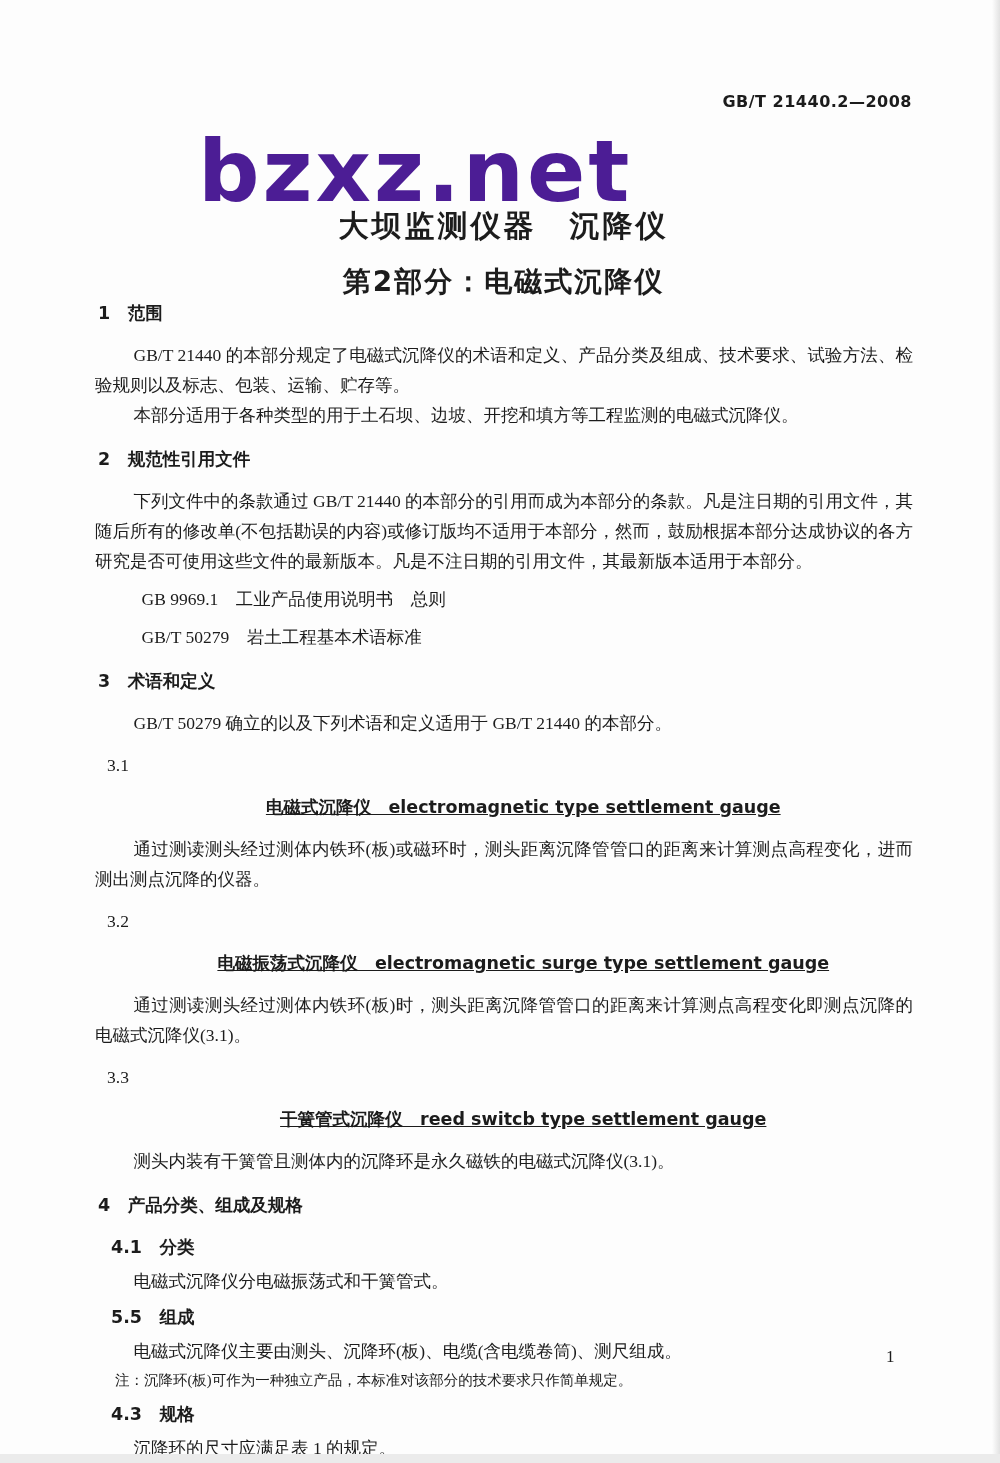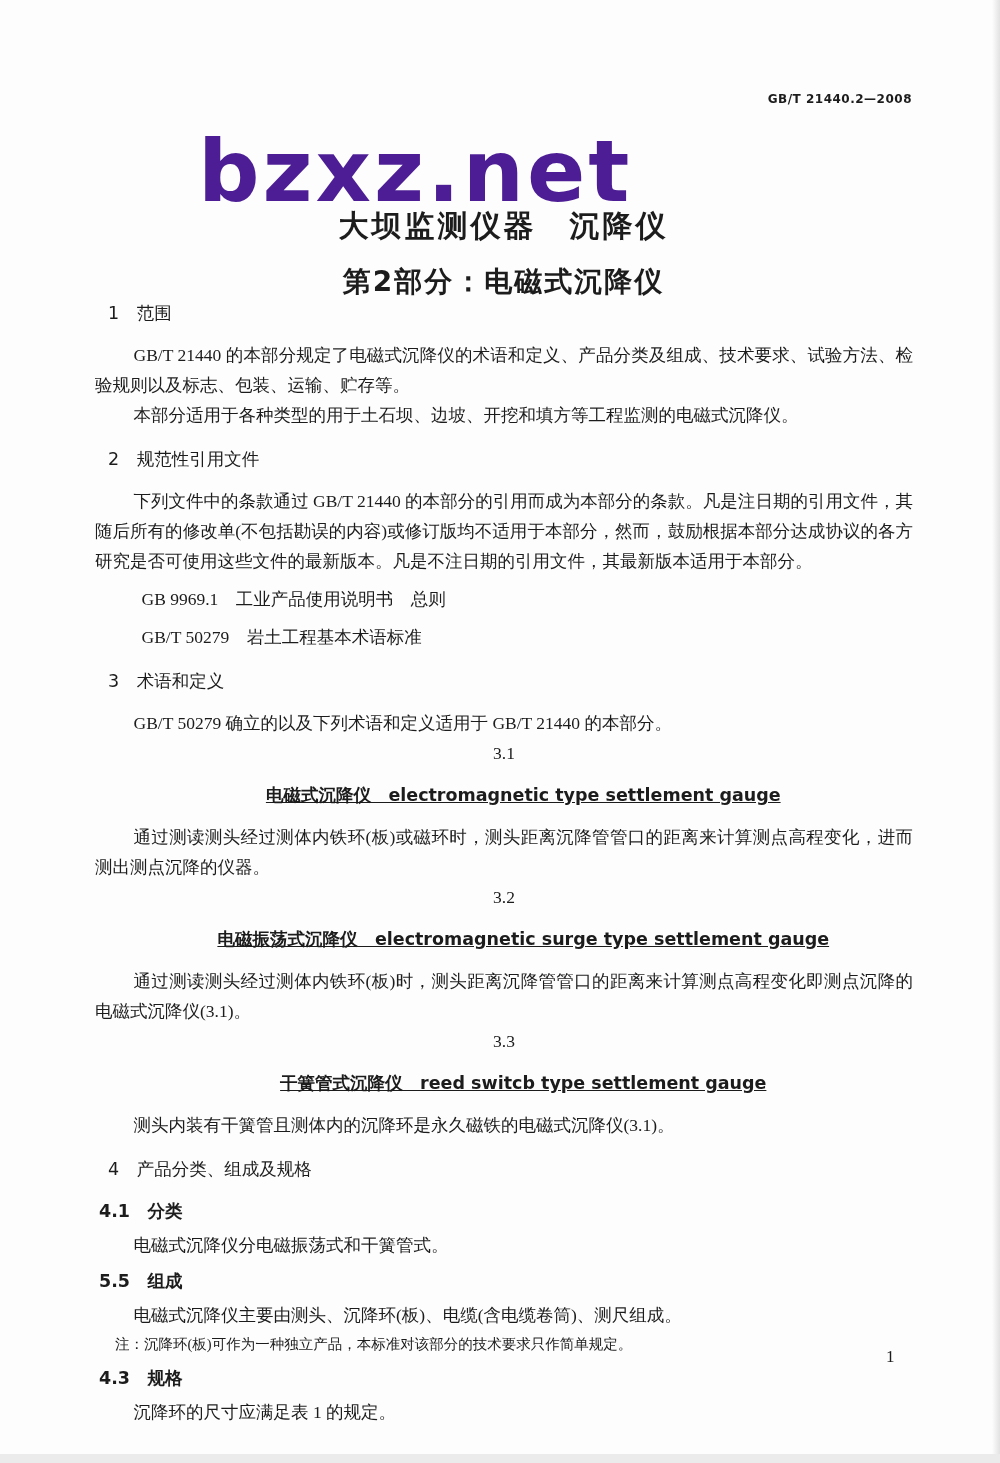--- a/index.html
+++ b/index.html
@@ -27,58 +27,58 @@
     font-size: 86px;
     line-height: 1;
     letter-spacing: 3px;
     color: #4c1d95;
     user-select: none;
   }
   .std-code {
     position: absolute; top: 92px; right: 88px;
     font-family: "DejaVu Sans", sans-serif;
     font-weight: bold;
-    font-size: 12px;
+    font-size: 16px;
     letter-spacing: 0.5px;
   }
   .title-block {
     position: absolute; top: 190px; left: 95px; width: 817px;
     text-align: center;
     font-family: "DejaVu Sans", sans-serif;
     font-weight: bold;
   }
   .title-l1 { margin: 16px; font-size: 30px; letter-spacing: 3px; }
   .title-l2 { margin: 5px 0 0 0; font-size: 28px; letter-spacing: 2px; }
 
   .content {
     position: absolute; top: 298px; left: 95px; width: 818px;
     font-size: 17.5px;
     line-height: 30px;
     text-align: justify;
   }
   .sec-h {
-    margin: 0 0 12px 13px;
+    margin: 0 0 12px 3px;
     font-family: "DejaVu Sans", sans-serif;
-    font-weight: normal;
+    font-weight: bold;
     font-size: 17.5px;
     line-height: 30px;
     text-align: left;
   }
   .mt-sec { margin-top: 14px; }
   .para { margin: 0; text-indent: 2.2em; }
   .ref-line { margin: 8px; text-indent: 2.2em; text-align: left; }
-  .term-num { margin: 0; text-align: center; }
+  .term-num { margin: 12px; text-align: left; }
   .term-name {
     margin: 12px; text-indent: 2.2em; text-align: center;
     font-family: "DejaVu Sans", sans-serif;
     font-weight: bold;
     text-decoration: underline;
   }
   .sub-h {
-    margin: 6px 0 4px 4px;
+    margin: 6px 0 4px 16px;
     font-family: "DejaVu Sans", sans-serif;
     font-weight: bold;
     font-size: 17.5px;
     line-height: 30px;
     text-align: left;
   }
   .note-line {
     margin: 2px 0 4px 0;
     padding-left: 20px;
     font-size: 14.5px;

